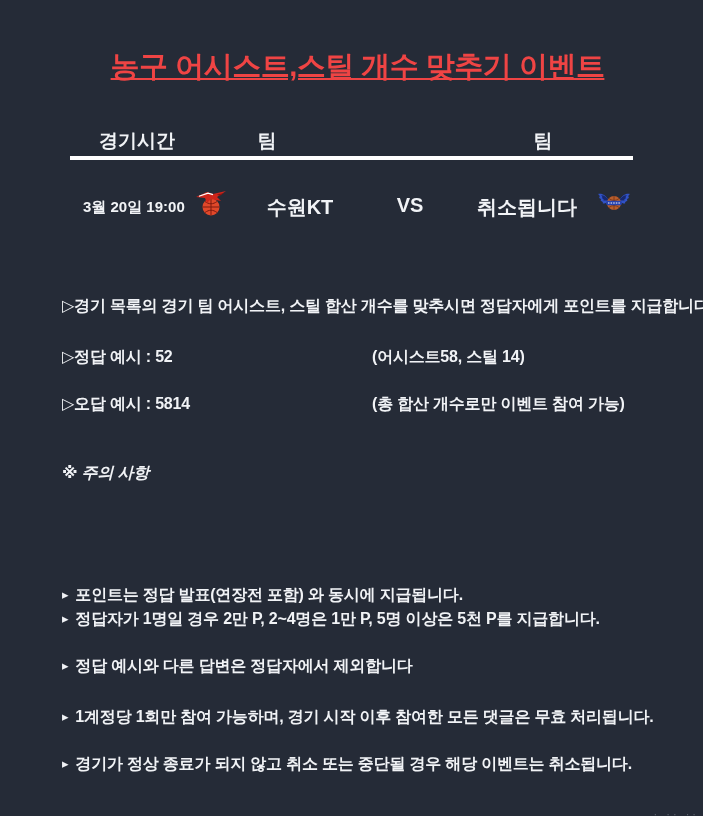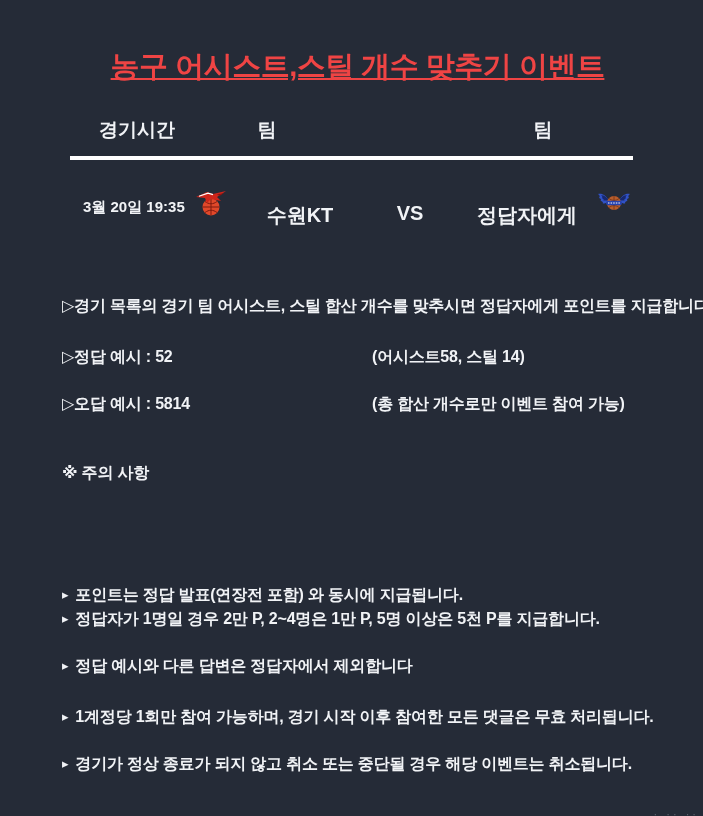--- a/index.html
+++ b/index.html
@@ -5,41 +5,41 @@
   html,body{margin:0;padding:0;background:#252b37;}
   .page{
     position:relative;width:703px;height:816px;overflow:hidden;
     background:#252b37;color:#f1f3f6;
     font-family:"Liberation Sans","DejaVu Sans",sans-serif;font-weight:bold;
   }
   .title{
     position:absolute;top:45px;left:0;width:703px;margin:6px;
     text-align:center;font-size:29px;line-height:1.1;letter-spacing:-0.5px;color:#ef4444;text-decoration:underline;
   }
-  .col-header{position:absolute;top:117px;transform:translateX(-50%);font-size:19px;white-space:nowrap;}
+  .col-header{position:absolute;top:128px;transform:translateX(-50%);font-size:19px;white-space:nowrap;}
   .h-time{left:137px;}
   .h-team1{left:267px;}
   .h-team2{left:543px;}
   .divider{position:absolute;left:70px;top:156px;width:563px;height:4px;background:#ffffff;}
   .match-time{position:absolute;left:83px;top:198px;font-size:15px;white-space:nowrap;}
   .logo{position:absolute;}
   .logo-home{left:195px;top:188px;}
   .logo-away{left:598px;top:191px;}
-  .team,.vs{position:absolute;top:194px;transform:translateX(-50%);font-size:20px;white-space:nowrap;margin-top:8px;}
+  .team,.vs{position:absolute;top:194px;transform:translateX(-50%);font-size:20px;white-space:nowrap;}
   .t-home{left:300px;}
   .vs{left:410px;}
   .t-away{left:527px;}
   .line{position:absolute;left:62px;font-size:16px;white-space:nowrap;letter-spacing:-0.2px;}
   .note{position:absolute;left:372px;font-size:16px;white-space:nowrap;letter-spacing:-0.2px;}
   .r1{top:296px;}
   .r2{top:347px;}
   .r3{top:394px;}
   .nt2{top:347px;text-align:right;}
   .nt3{top:394px;}
-  .heading{top:463px;}
+  .heading{top:463px;font-style:italic;}
   .nl1{top:514px;}
   .nl2{top:585px;}
   .nl3{top:609px;}
   .nl4{top:656px;}
   .nl5{top:707px;}
   .nl6{top:754px;}
   .sbullet{font-size:13px;margin-right:7px;vertical-align:1px;}
   .watermark{
     position:absolute;right:4px;bottom:-4px;font-size:11px;color:#5d6470;
     letter-spacing:3px;font-weight:normal;
@@ -51,33 +51,33 @@
 <div class="page">
 
   <h1 class="title">농구 어시스트,스틸 개수 맞추기 이벤트</h1>
 
   <div class="col-header h-time">경기시간</div>
   <div class="col-header h-team1">팀</div>
   <div class="col-header h-team2">팀</div>
 
   <div class="divider"></div>
 
-  <div class="match-time">3월 20일 19:35</div>
+  <div class="match-time">3월 20일 19:00</div>
 
   <svg class="logo logo-home" width="34" height="30" viewBox="0 0 34 30">
     <circle cx="16" cy="19" r="8.5" fill="#e0482a"></circle>
     <path d="M16 10.5v17 M7.5 19h17 M10 13.5c4 3 8 3 12 0 M10 24.5c4-3 8-3 12 0" stroke="#7e1a0e" stroke-width="1" fill="none"></path>
     <path d="M1 9l11-5 6 2 13-3-9 6 4 4-10-2-4 4-2-5z" fill="#cf241a"></path>
     <path d="M4 8.2l9-3 5 1.4" stroke="#ffffff" stroke-width="1.2" fill="none"></path>
     <path d="M22 6.5l7-1.6-4.5 3z" fill="#8f1410"></path>
   </svg>
 
   <div class="team t-home">수원KT</div>
   <div class="vs">VS</div>
-  <div class="team t-away">정답자에게</div>
+  <div class="team t-away">취소됩니다</div>
 
   <svg class="logo logo-away" width="32" height="24" viewBox="0 0 32 24">
     <path d="M11 10C8 4 4 2 0 3c2 1 2 3 1 4 2 .5 2.5 2 1.5 3 2 .2 2.8 1.4 2.3 2.6 2 0 4-.6 6.2-2.6z" fill="#3152c6"></path>
     <path d="M21 10c3-6 7-8 11-7-2 1-2 3-1 4-2 .5-2.5 2-1.5 3-2 .2-2.8 1.4-2.3 2.6-2 0-4-.6-6.2-2.6z" fill="#3152c6"></path>
     <path d="M11 10C9 6 6 4 3 4.2c1.5.8 1.6 2 1 3 1.6.4 2 1.5 1.4 2.4 1.8 0 3.6-.2 5.6.4z" fill="#17286e"></path>
     <path d="M21 10c2-4 5-6 8-5.8-1.5.8-1.6 2-1 3-1.6.4-2 1.5-1.4 2.4-1.8 0-3.6-.2-5.6.4z" fill="#17286e"></path>
     <circle cx="16" cy="12" r="7" fill="#b95d2c"></circle>
     <path d="M16 5v14 M9 12h14 M11 7.5c3 2.5 7 2.5 10 0 M11 16.5c3-2.5 7-2.5 10 0" stroke="#6e3214" stroke-width="0.8" fill="none"></path>
     <rect x="8" y="9.8" width="16" height="4.4" rx="2.2" fill="#2742ae"></rect>
     <path d="M10 12h12" stroke="#ffffff" stroke-width="1" stroke-dasharray="1.5 1.1"></path>

